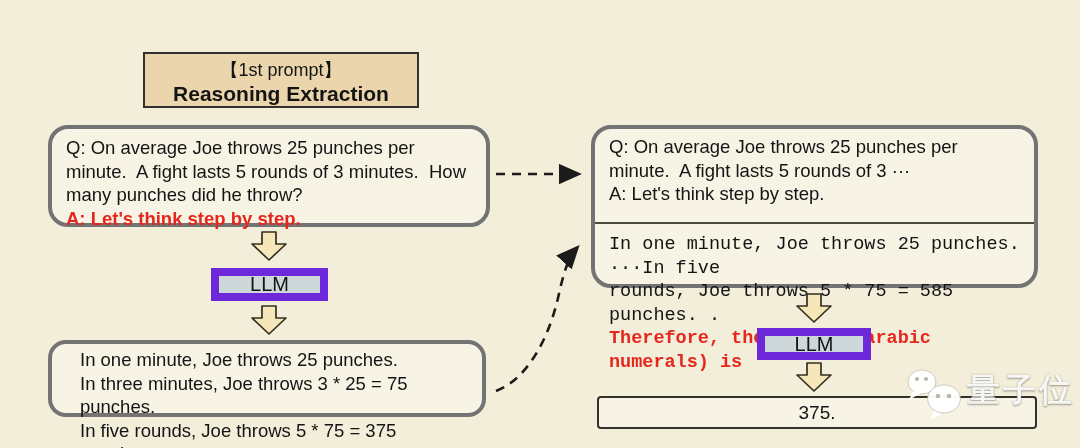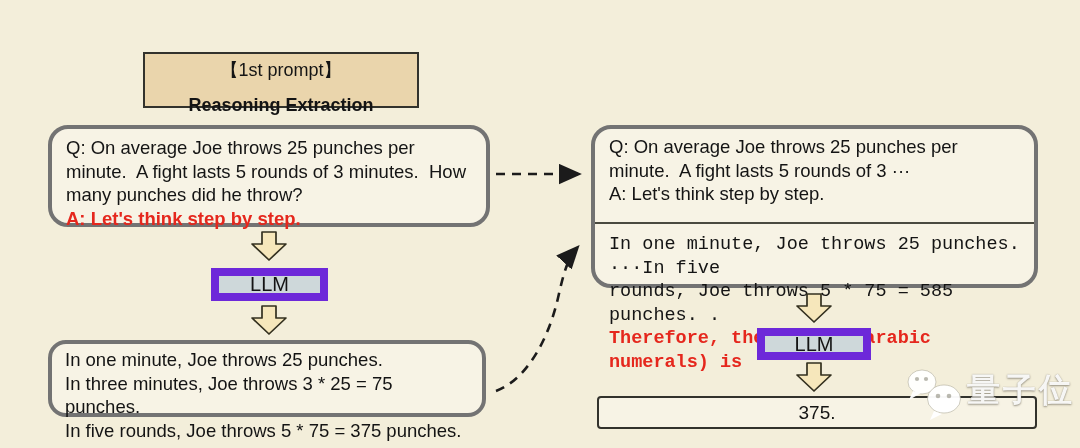--- a/index.html
+++ b/index.html
@@ -18,21 +18,21 @@
   
   .header-box{
     background:#ead5ac;
     border:2px solid #32322c;
     text-align:center;
     color:#141414;
     padding-top:5px;
     line-height:23px;
   }
   .header-tag{font-size:18px;}
-  .header-title{font-size:18px;font-weight:bold;margin-top:12px;}
+  .header-title{font-size:21px;font-weight:bold;}
 
   
   .round-box{
     background:#f7f3e5;
     border:4px solid #737373;
     border-radius:20px;
     color:#141414;
   }
   .box-text{
     font-size:18.5px;
@@ -112,21 +112,21 @@
   </svg>
 
   <div class="abs llm-box" style="left:211px;top:268px;width:117px;height:33px;">
     <span>LLM</span>
   </div>
 
   <svg class="abs" style="left:250px;top:305px;" width="38" height="30" viewBox="0 0 38 30">
     <polygon points="12,1 26,1 26,13 36,13 19,29 2,13 12,13" fill="#f6e7bb" stroke="#33301f" stroke-width="1.7" stroke-linejoin="round"></polygon>
   </svg>
 
-  <div class="abs round-box" style="left:48px;top:340px;width:438px;height:77px;border-radius:18px;padding:4px 13px;">
+  <div class="abs round-box" style="left:48px;top:340px;width:438px;height:77px;border-radius:18px;padding:4px 28px;">
     <div class="box-text">In one minute, Joe throws 25 punches.</div>
     <div class="box-text">In three minutes, Joe throws 3 * 25 = 75 punches.</div>
     <div class="box-text">In five rounds, Joe throws 5 * 75 = 375 punches.</div>
   </div>
 
 
   <div class="abs round-box" style="left:591px;top:125px;width:447px;height:163px;">
     <div class="section section-divider" style="height:82px;">
       <div class="box-text">Q: On average Joe throws 25 punches per</div>
       <div class="box-text">minute.  A fight lasts 5 rounds of 3 ···</div>

